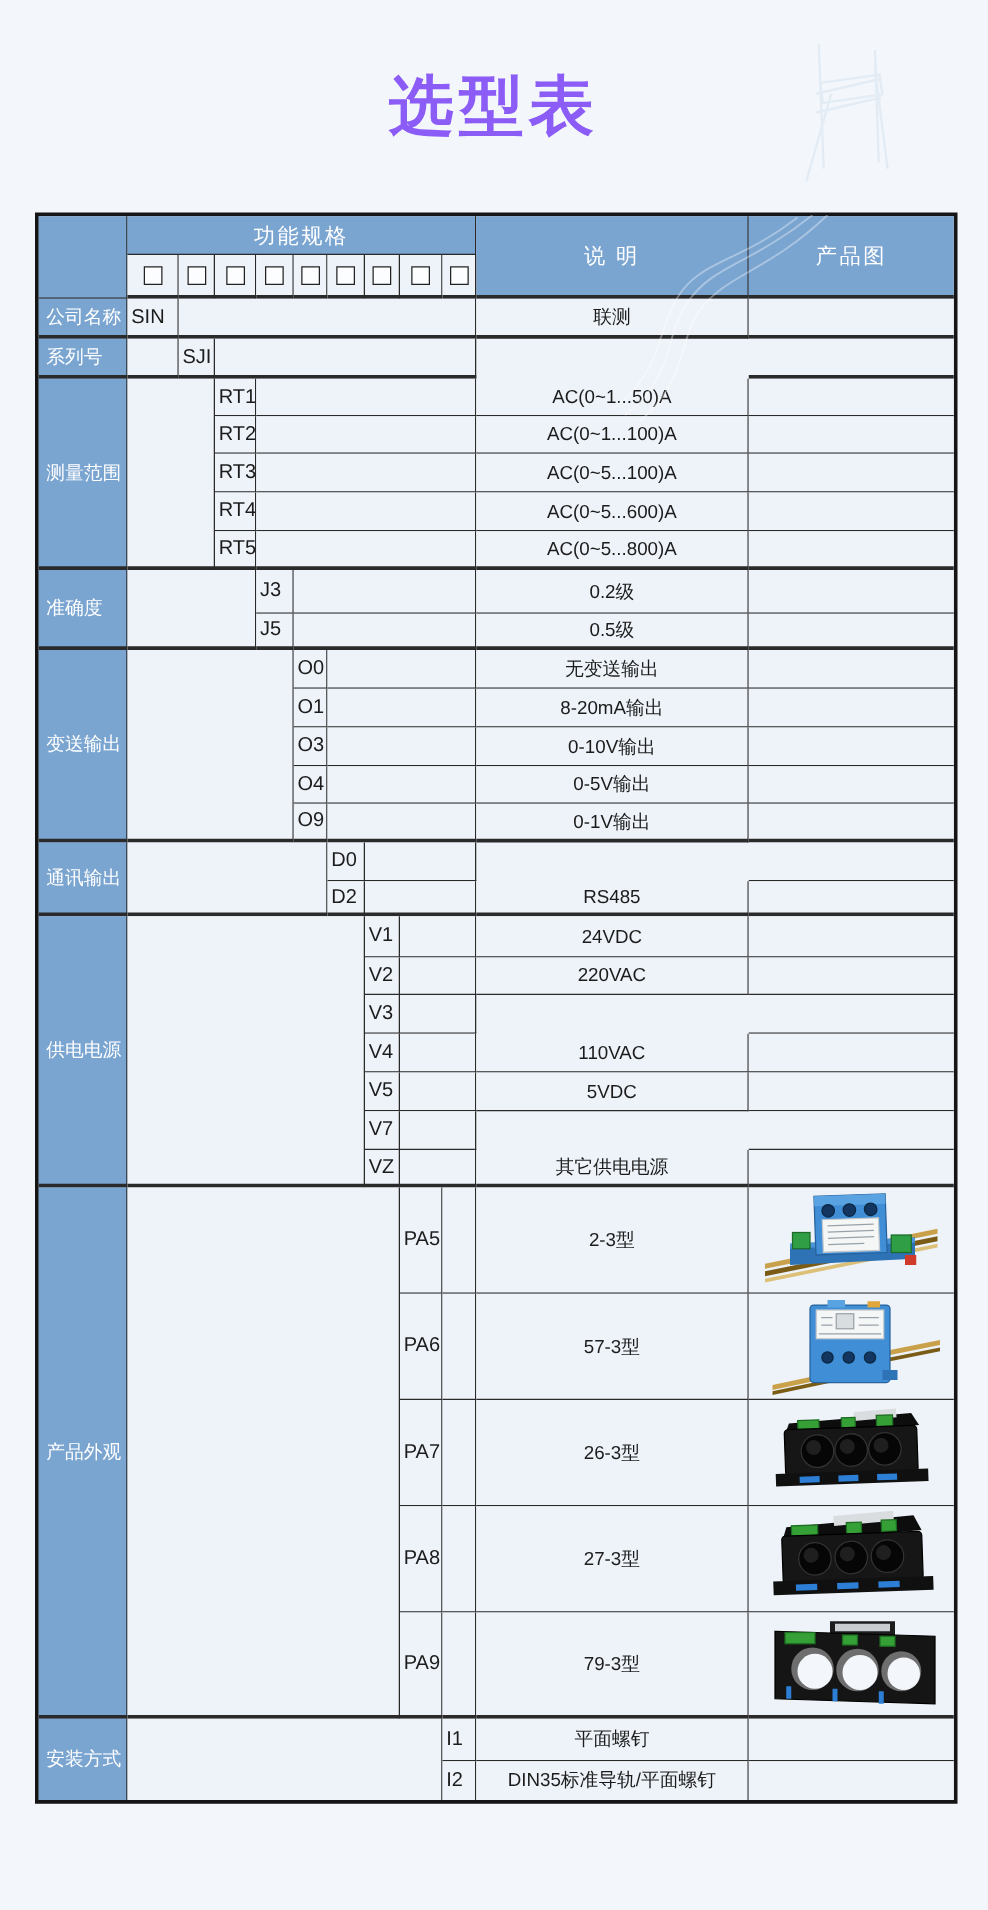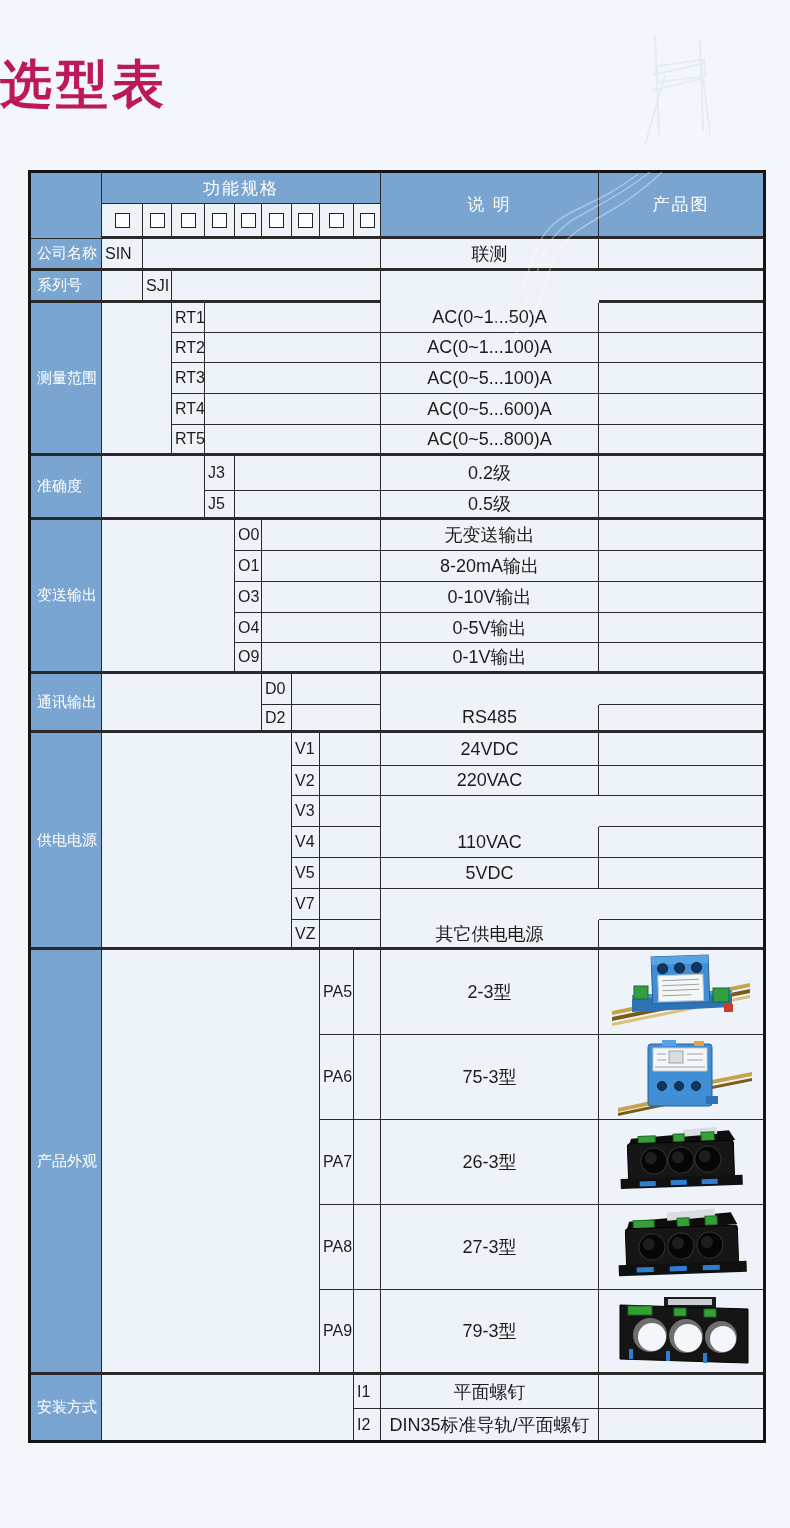--- a/index.html
+++ b/index.html
@@ -3,41 +3,41 @@
 <meta charset="utf-8">
 <style>
   html,body{margin:0;padding:0}
   body{
     width:790px;height:1528px;position:relative;overflow:hidden;
     background:#f3f7fb;
     font-family:"Liberation Sans","DejaVu Sans",sans-serif;
   }
   .title{
     position:absolute;top:50px;left:0;width:100%;
-    font-size:52px;font-weight:bold;
-    color:#be185d;letter-spacing:4px;
+    text-align:center;font-size:52px;font-weight:bold;
+    color:#8b5cf6;letter-spacing:4px;
   }
   .deco{position:absolute;pointer-events:none}
   .tbl{
     position:absolute;left:28px;top:170px;
     display:grid;
     grid-template-columns:71px 41px 29px 33px 30px 27px 30px 28px 34px 27px 218px 164px;
     grid-template-rows:31px 35px 32px 32px 30px 30px 31px 31px 31px 35px 29px 31px 31px 31px 30px 31px 31px 28px 33px 30px 31px 31px 31px 31px 30px 85px 85px 85px 85px 85px 34px 31px;
     border:3px solid #151515;
     background:#eef3f9;
   }
   .c{
     border-right:1.6px solid #2a2a2a;border-bottom:1.6px solid #2a2a2a;
     box-sizing:border-box;display:flex;align-items:center;
     overflow:hidden;background:#eef3f9;color:#1c1c1c;
   }
   .b{background:#7ba5d1;color:#fff;padding-left:6px;font-size:15px}
   .h{justify-content:center;padding-left:0;font-size:17px;letter-spacing:2px}
   .k{padding-left:3px;font-size:16px}
-  .d{justify-content:center;font-size:18px;text-align:center}
+  .d{justify-content:center;font-size:15px;text-align:center}
   .p{justify-content:center}
   .tb{border-bottom-width:3px}
   .nb{border-bottom:none}
   .nr{border-right:none}
   .cbx{width:13px;height:13px;border:1.8px solid #222;background:#fbfdfe;margin:0 auto}
 </style>
 </head>
 <body>
 
 <svg class="deco" style="left:615px;top:15px" width="140" height="160">
@@ -220,21 +220,21 @@
         <line x1="56" y1="29" x2="93" y2="29" stroke="#98a2a8"></line>
         <line x1="56" y1="34" x2="93" y2="34" stroke="#98a2a8"></line>
         <line x1="56" y1="39" x2="93" y2="39" stroke="#98a2a8"></line>
         <line x1="56" y1="44" x2="85" y2="44" stroke="#98a2a8"></line>
       </g>
     </svg>
   </div>
 
   <div class="c k" style="grid-area:27/9/28/10">PA6</div>
   <div class="c" style="grid-area:27/10/28/11"></div>
-  <div class="c d" style="grid-area:27/11/28/12">75-3型</div>
+  <div class="c d" style="grid-area:27/11/28/12">57-3型</div>
   <div class="c p nr" style="grid-area:27/12/28/13">
     <svg width="150" height="82" viewBox="0 0 150 82">
       <polygon points="96,46 146,36 146,40 96,50" fill="#c9a14a"></polygon>
       <polygon points="96,52 146,42 146,45 96,55" fill="#7a5c16"></polygon>
       <polygon points="12,72 64,61 64,65 12,76" fill="#c9a14a"></polygon>
       <polygon points="12,77 64,66 64,69 12,80" fill="#7a5c16"></polygon>
       <rect x="42" y="8" width="64" height="62" rx="3" fill="#3f8ed6" stroke="#27629c"></rect>
       <rect x="56" y="4" width="14" height="6" fill="#5aa3e2"></rect>
       <rect x="88" y="5" width="10" height="5" fill="#e0a63c"></rect>
       <rect x="47" y="12" width="54" height="23" fill="#f5f7f7" stroke="#c2c8cc"></rect>

